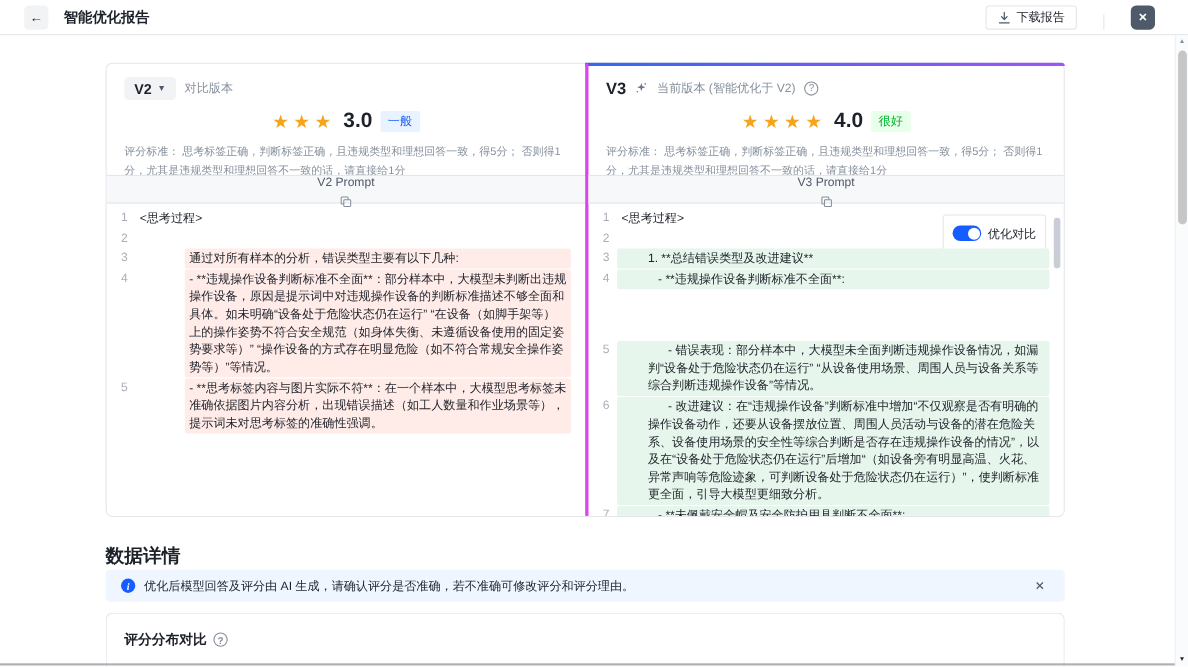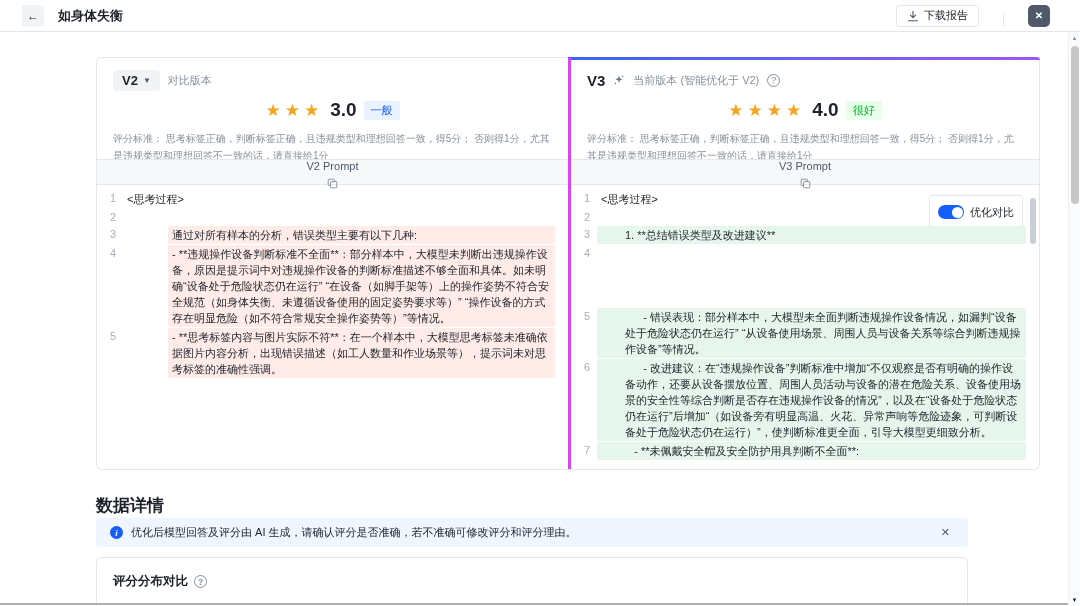--- a/index.html
+++ b/index.html
@@ -16,21 +16,21 @@
     display:flex; align-items:center; justify-content:center; font-size:12px; color:#1d2129;
     cursor:pointer; padding:0; margin-left:6px; }
   .page-title { font-size:13px; font-weight:700; margin-left:14px; }
   .titlebar-right { margin-left:auto; display:flex; align-items:flex-end; gap:24px; margin-right:14px; }
   .download-btn { display:flex; align-items:center; gap:5px; background:#fff; border:1px solid #e5e6eb;
     border-radius:3px; height:22px; padding:0 10px; font-size:11px; color:#1d2129; cursor:pointer; }
   .tb-sep { width:1px; height:14px; background:#e5e6eb; }
   .close-btn { width:22px; height:22px; background:#4e5969; border:none; border-radius:5px; color:#fff;
     font-size:10px; font-weight:700; display:flex; align-items:center; justify-content:center; cursor:pointer; }
   
-  .card { position:absolute; left:96px; top:57px; width:944px; height:413px; background:#fff;
+  .card { position:absolute; left:96px; top:57px; width:872px; height:413px; background:#fff;
     border:1px solid #e5e6eb; border-radius:6px; display:flex; }
   .grad-top { position:absolute; top:-1px; left:50%; right:-1px; height:3px;
     border-radius:0 6px 0 0; background:linear-gradient(90deg,#3567F0,#9F55F5); }
   .panel { width:50%; display:flex; flex-direction:column; position:relative; }
   .panel.right { border-left:3px solid #d946ef; }
   .panel-head { padding:10px 16px 0; height:101px; overflow:hidden; }
   .ver-row { display:flex; align-items:center; height:24px; gap:8px; }
   .ver-chip { display:flex; align-items:center; gap:5px; background:#f2f3f5; border:none;
     border-radius:4px; padding:3px 9px; font-size:13px; font-weight:700; color:#1d2129; cursor:pointer; }
   .chev { font-size:8px; color:#4e5969; }
@@ -87,21 +87,21 @@
   .sb-arrow-down { position:absolute; bottom:3px; left:0; right:0; text-align:center; font-size:6px; color:#1d2129; }
   .h-edge { position:absolute; left:0; right:12px; bottom:1px; height:2px; background:#aeb1b6; z-index:9; }
 </style>
 </head>
 <body>
 
 <div class="titlebar">
   <button class="back-btn">
     <span>←</span>
   </button>
-  <div class="page-title">如身体失衡</div>
+  <div class="page-title">智能优化报告</div>
   <div class="titlebar-right">
     <button class="download-btn">
       <svg width="12" height="12" viewBox="0 0 14 14" fill="none" stroke="#4e5969" stroke-width="1.3" stroke-linecap="round" stroke-linejoin="round">
           <path d="M7 1.5v7M4 6l3 3 3-3M1.8 12.5h10.4"></path>
         </svg>
       <span>下载报告</span>
     </button>
     <span class="tb-sep"></span>
     <button class="close-btn">
       <span>✕</span>
@@ -203,20 +203,21 @@
         <div class="code-row">
           <span class="gutter">2</span>
           <span class="code-text"></span>
         </div>
         <div class="code-row">
           <span class="gutter">3</span>
           <span class="code-text hl-green">1. **总结错误类型及改进建议**</span>
         </div>
         <div class="code-row">
           <span class="gutter">4</span>
+          <span class="code-text hl-green">   - **违规操作设备判断标准不全面**:</span>
         </div>
         <div style="height: 46px;"></div>
         <div class="code-row">
           <span class="gutter">5</span>
           <span class="code-text hl-green">      - 错误表现：部分样本中，大模型未全面判断违规操作设备情况，如漏判“设备处于危险状态仍在运行” “从设备使用场景、周围人员与设备关系等综合判断违规操作设备”等情况。</span>
         </div>
         <div class="code-row">
           <span class="gutter">6</span>
           <span class="code-text hl-green">      - 改进建议：在“违规操作设备”判断标准中增加“不仅观察是否有明确的操作设备动作，还要从设备摆放位置、周围人员活动与设备的潜在危险关系、设备使用场景的安全性等综合判断是否存在违规操作设备的情况”，以及在“设备处于危险状态仍在运行”后增加“（如设备旁有明显高温、火花、异常声响等危险迹象，可判断设备处于危险状态仍在运行）”，使判断标准更全面，引导大模型更细致分析。</span>
         </div>

